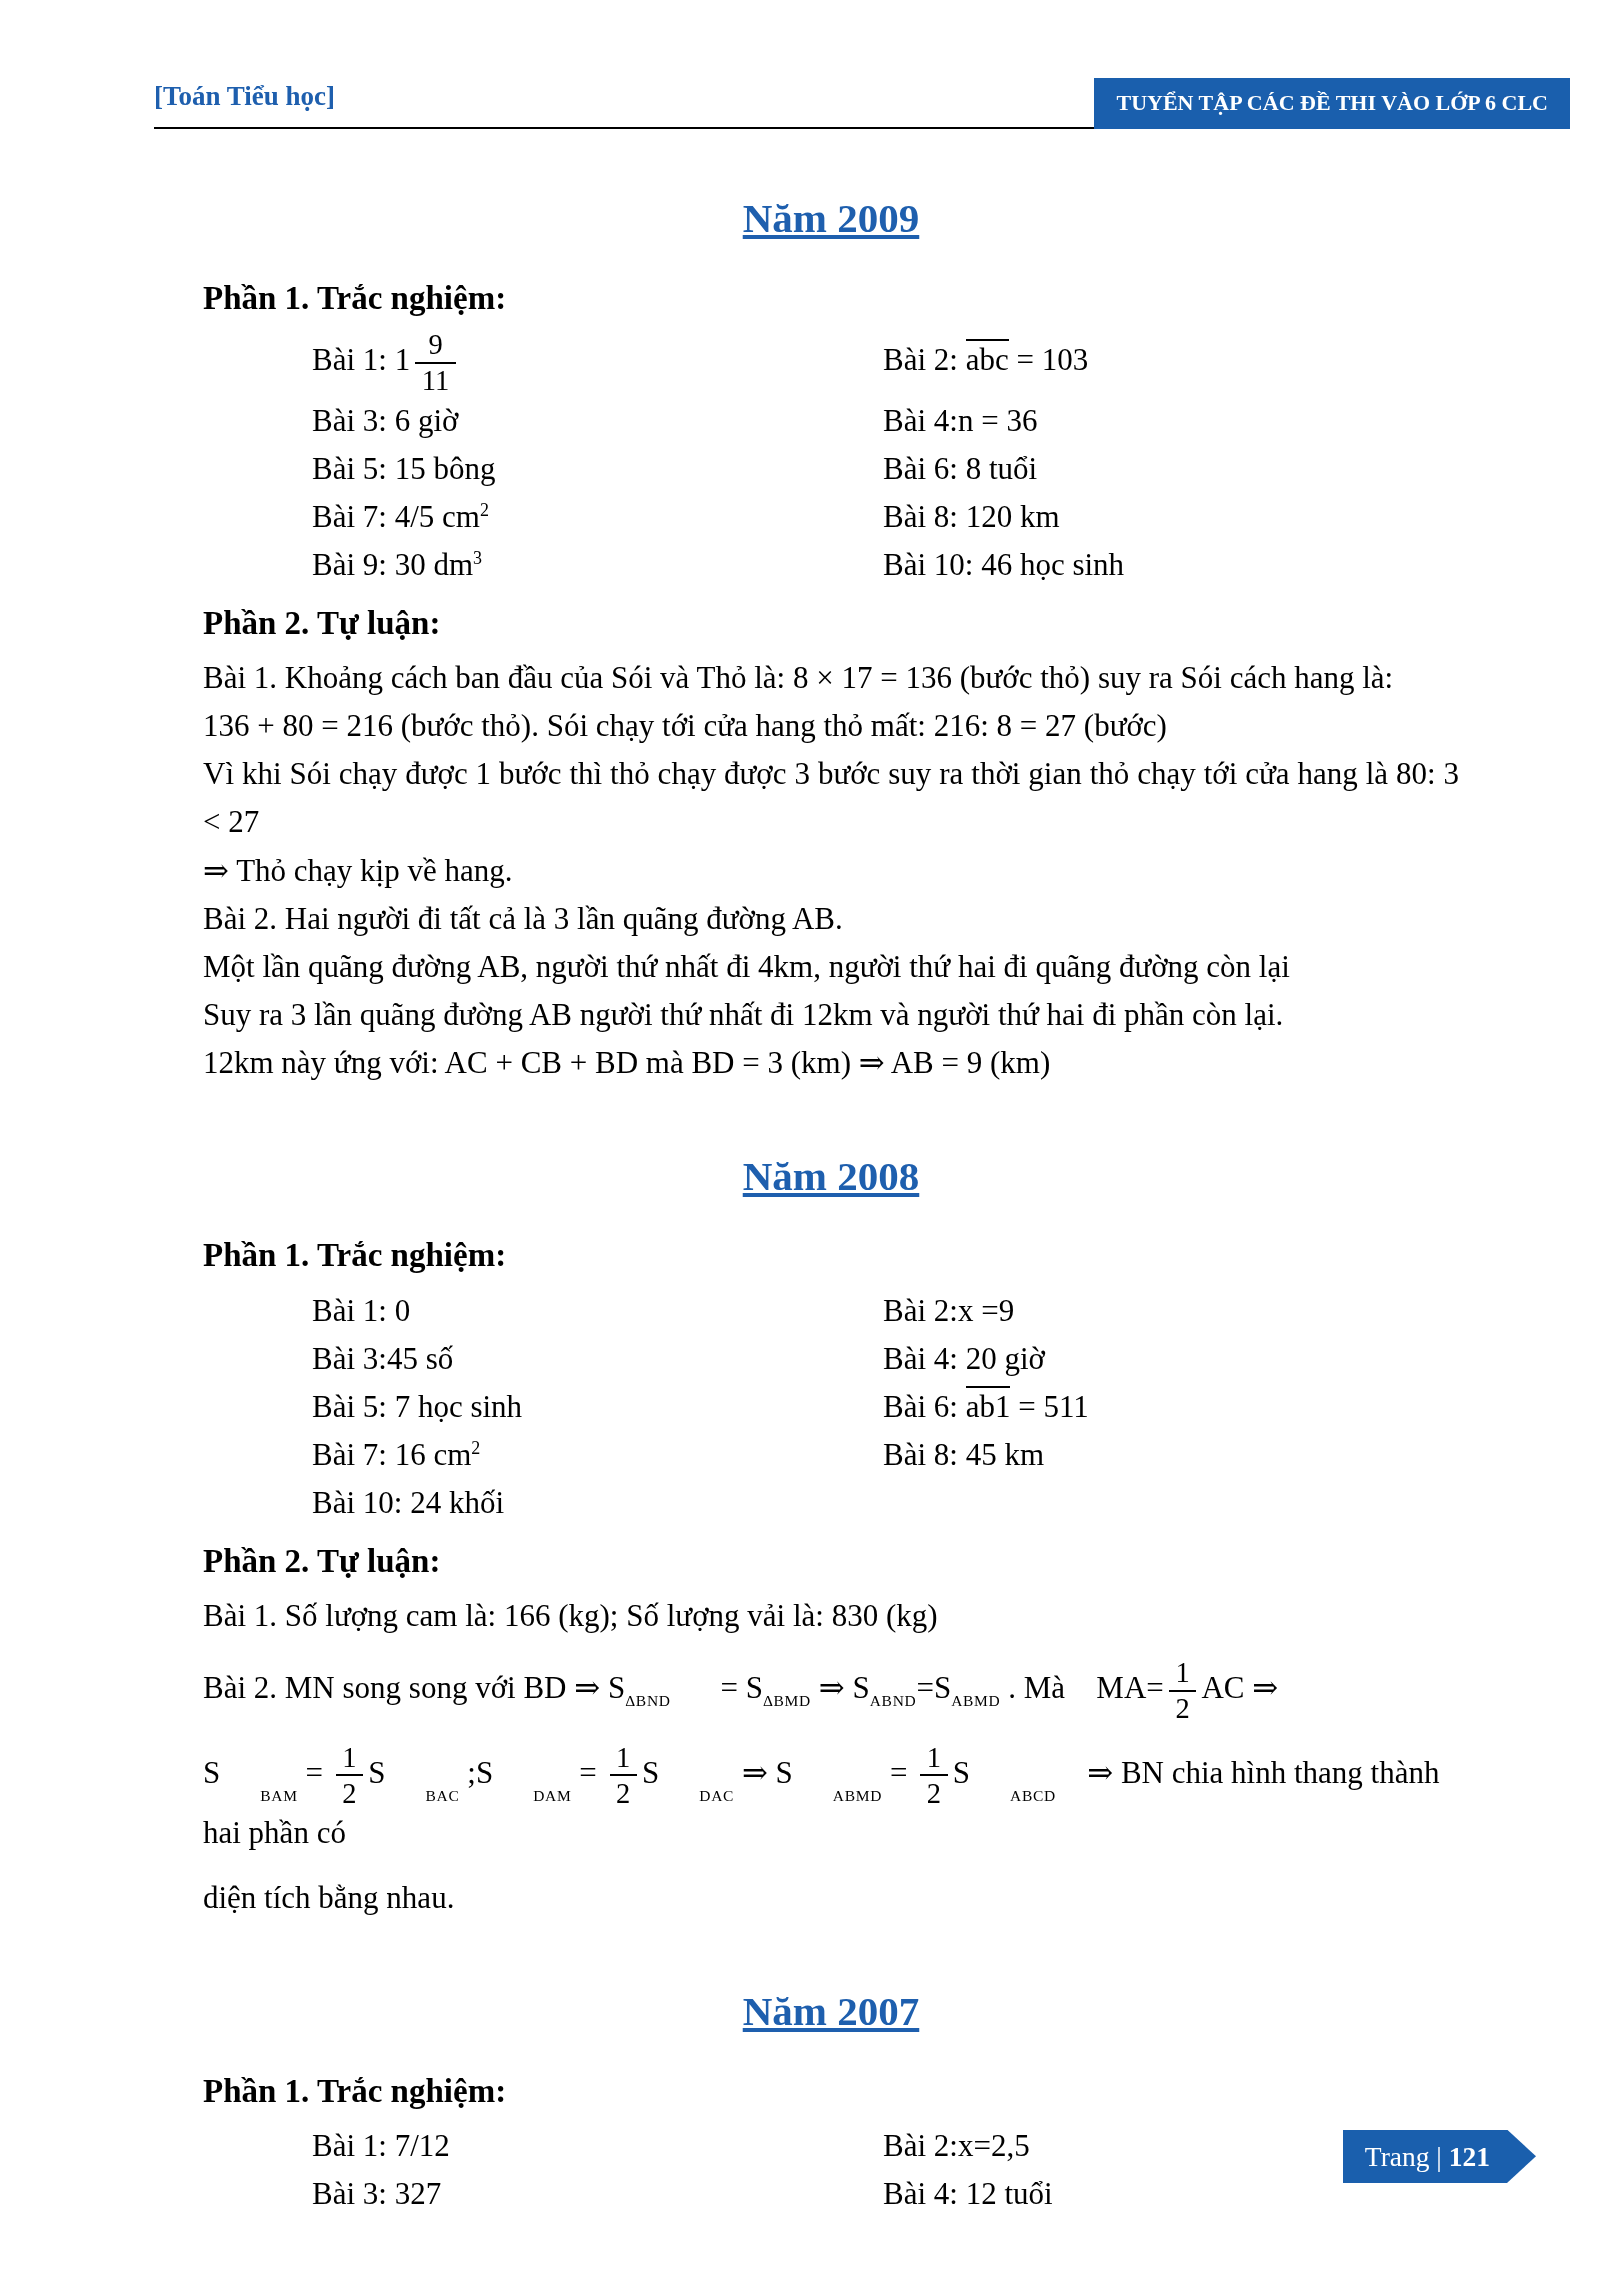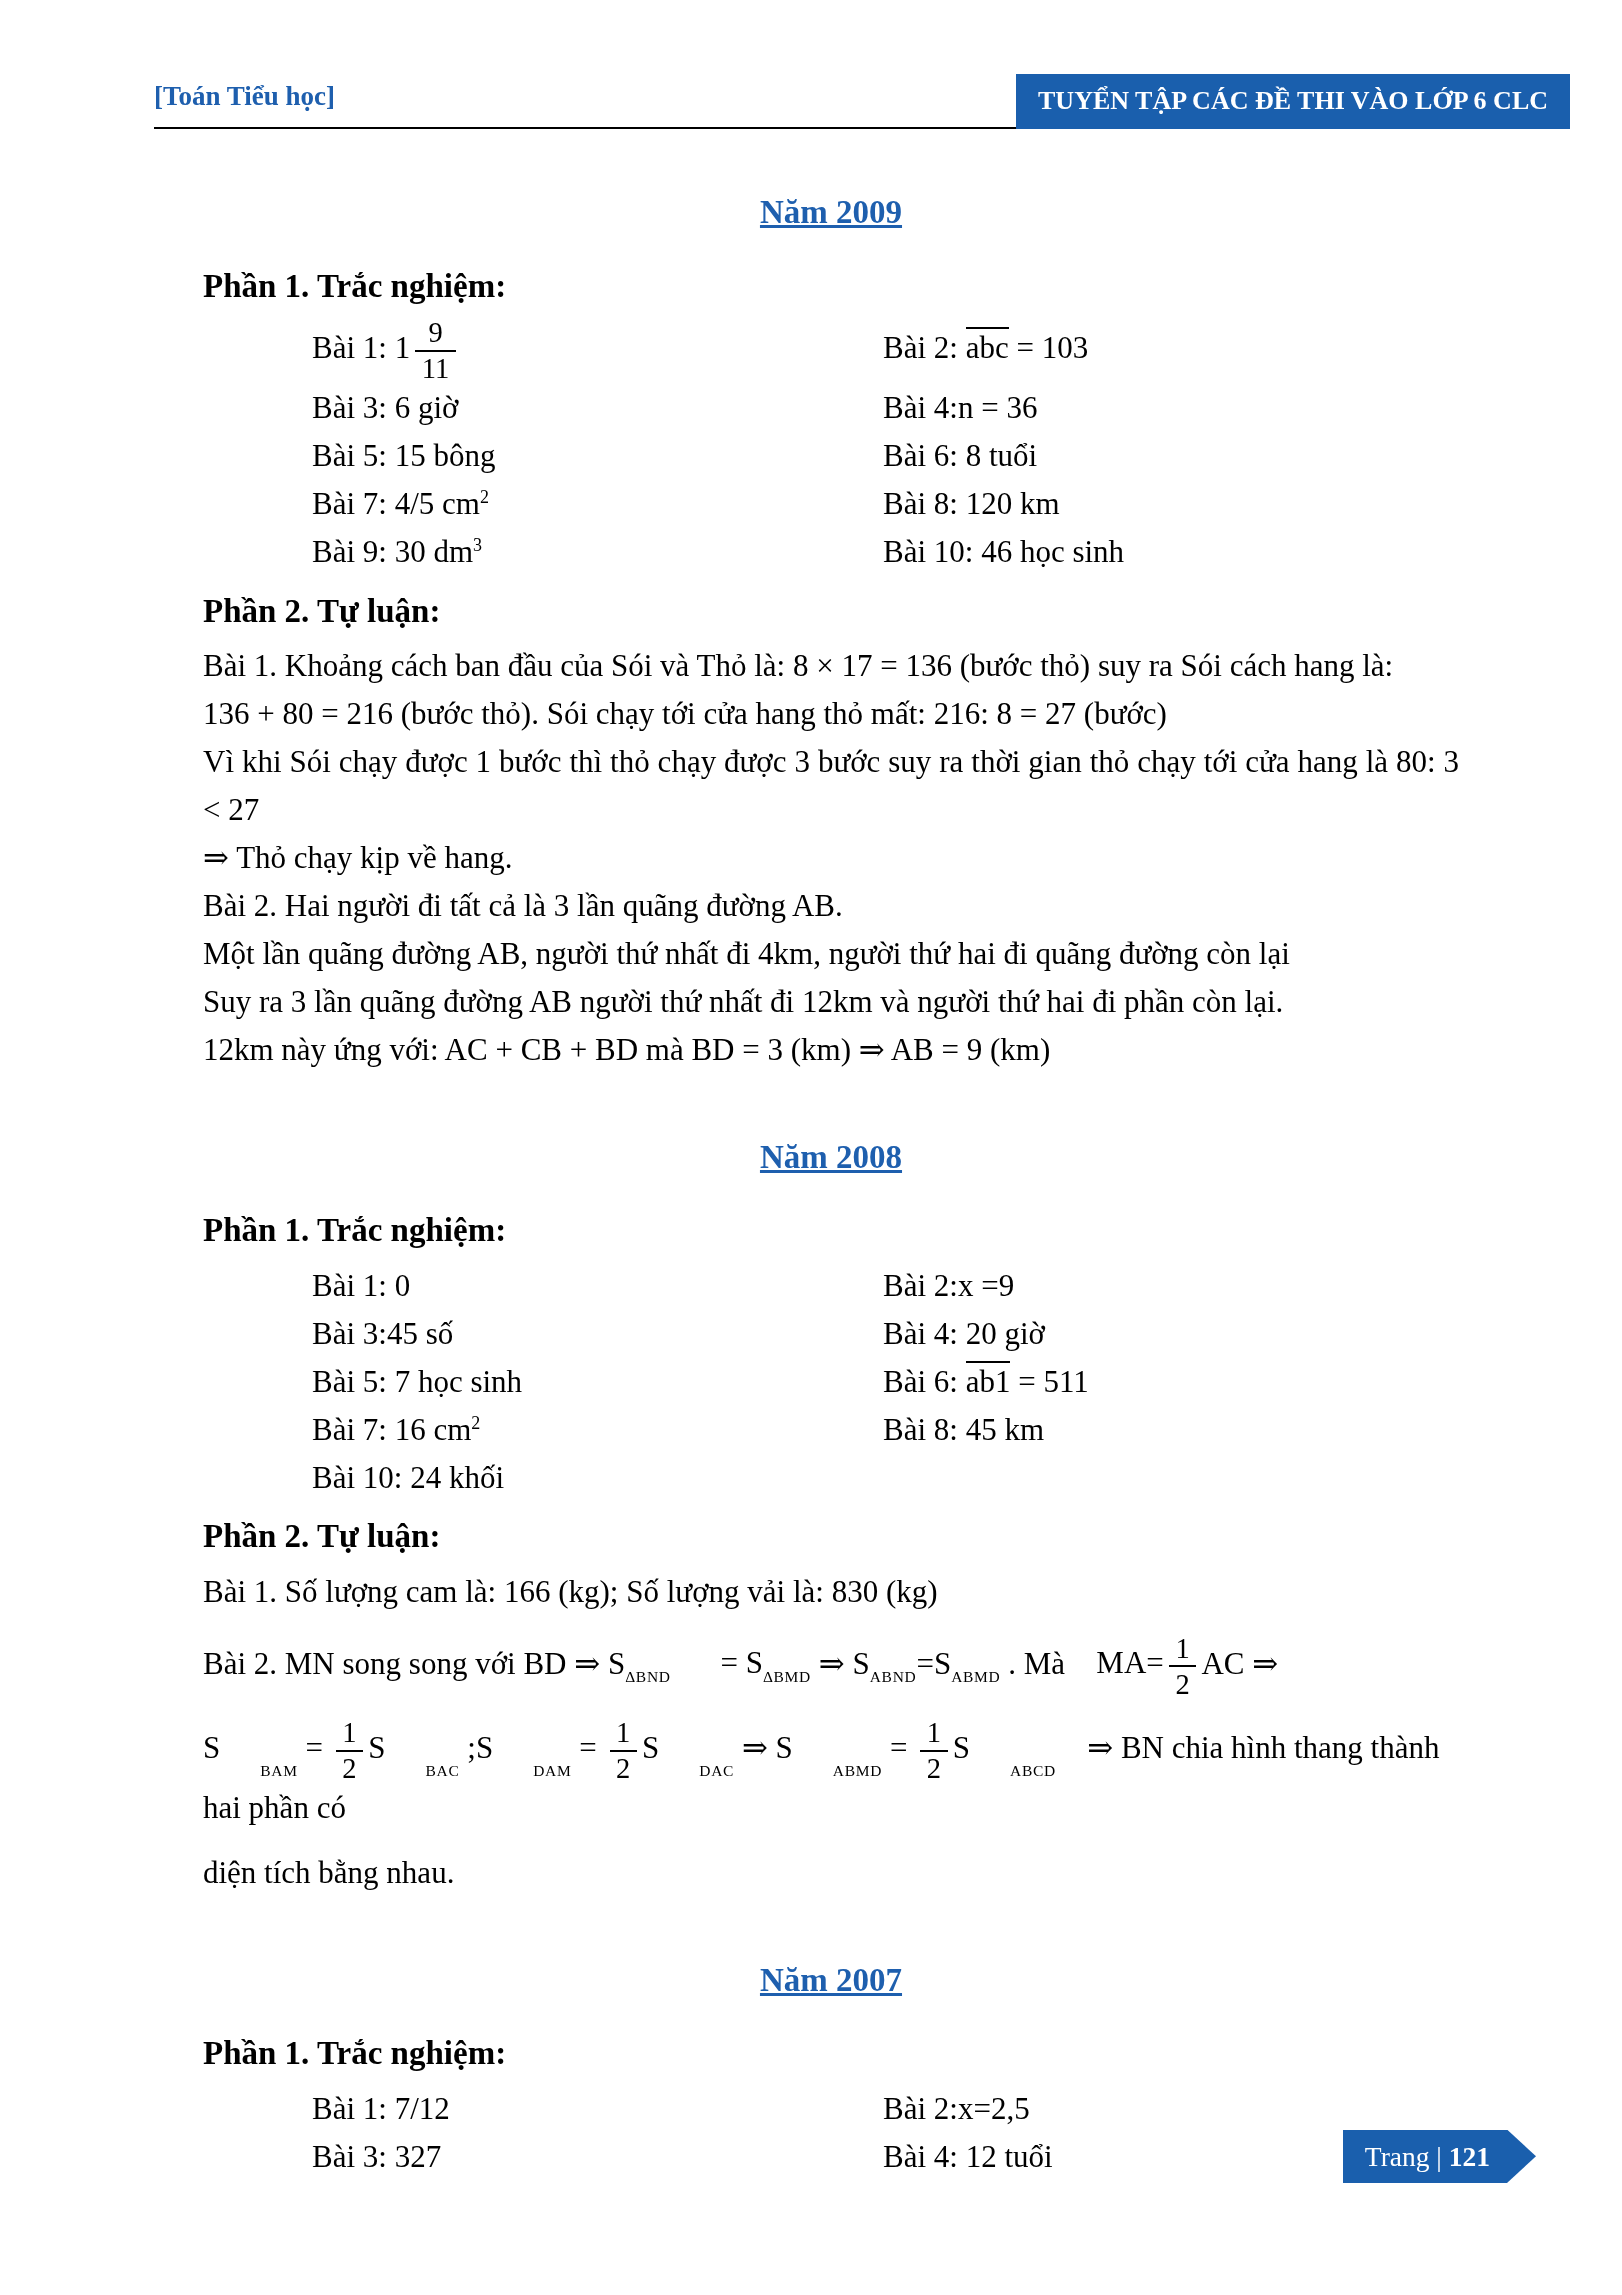--- a/index.html
+++ b/index.html
@@ -13,28 +13,28 @@
     font-size:31px; line-height:1.55; color:var(--text, #000);
     overflow:hidden;
   }
 
   
   .header { display:flex; align-items:flex-end; padding:71px 52px 0 154px; }
   .header-left { flex:1; border-bottom:2px solid #000; padding-bottom:7.8px; }
   .doc-tag { color:var(--accent-blue, #1e5fae); font-weight:bold; font-size:27px; }
   .banner {
     background:var(--banner-bg, #1a5fad); color:#fff; font-weight:bold;
-    font-size:26px; line-height:1; padding:14.4px 22px; white-space:nowrap;
+    font-size:22px; line-height:1; padding:14.4px 22px; white-space:nowrap;
   }
 
   
   .content { padding:19.6px 163px 0 203px; }
   .year-title {
     text-align:center; color:var(--accent-blue, #1e5fae);
-    font-weight:bold; font-size:33px; text-decoration:underline;
+    font-weight:bold; font-size:41px; text-decoration:underline;
     margin:39px 0 22px;
   }
   .year-title.gap-top { margin-top:58px; }
   .part-heading { font-weight:bold; font-size:33px; margin:9.2px 0 5.2px; }
 
   .answers { margin-left:71px; margin-bottom:3.9px; }
   .ans-row { display:flex; align-items:baseline; }
   .ans-cell { width:533px;margin-left:38px; }
   .ans-cell + .ans-cell { width:auto; flex:1; }
 

